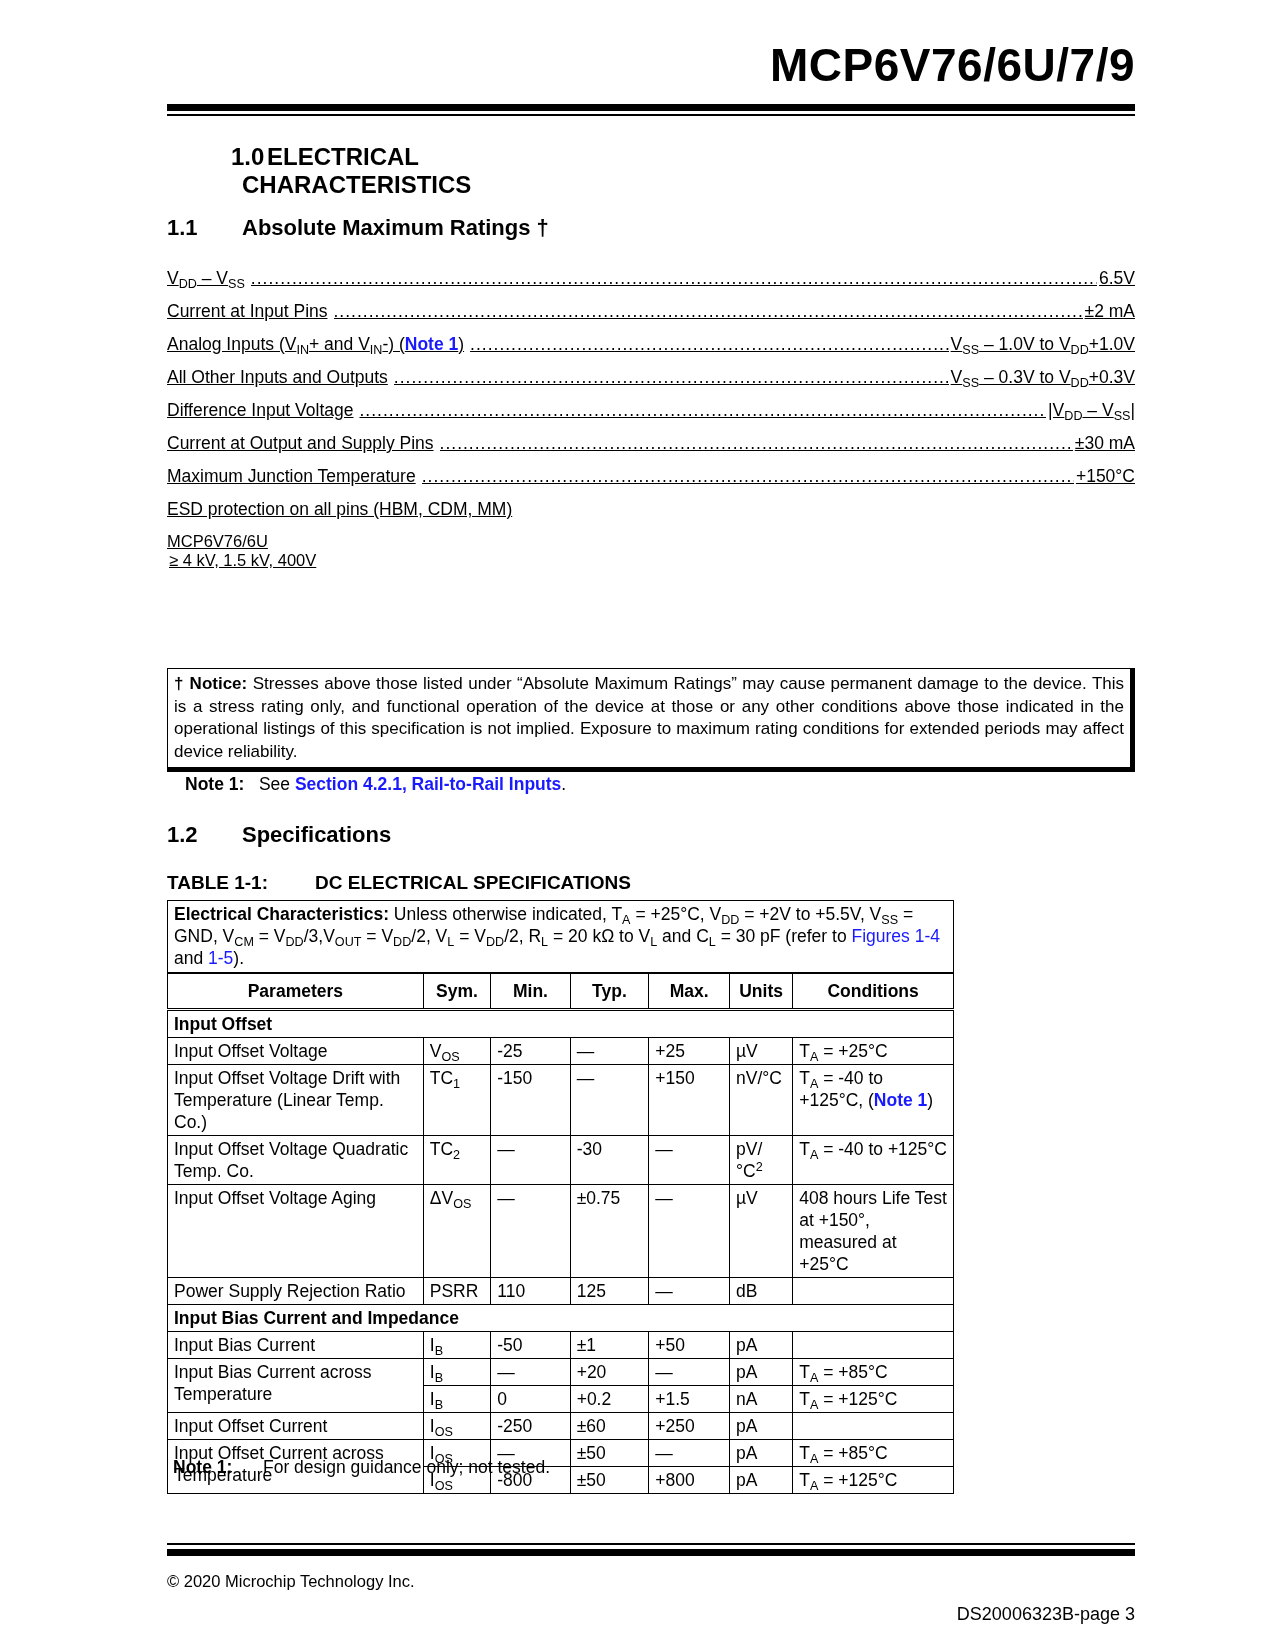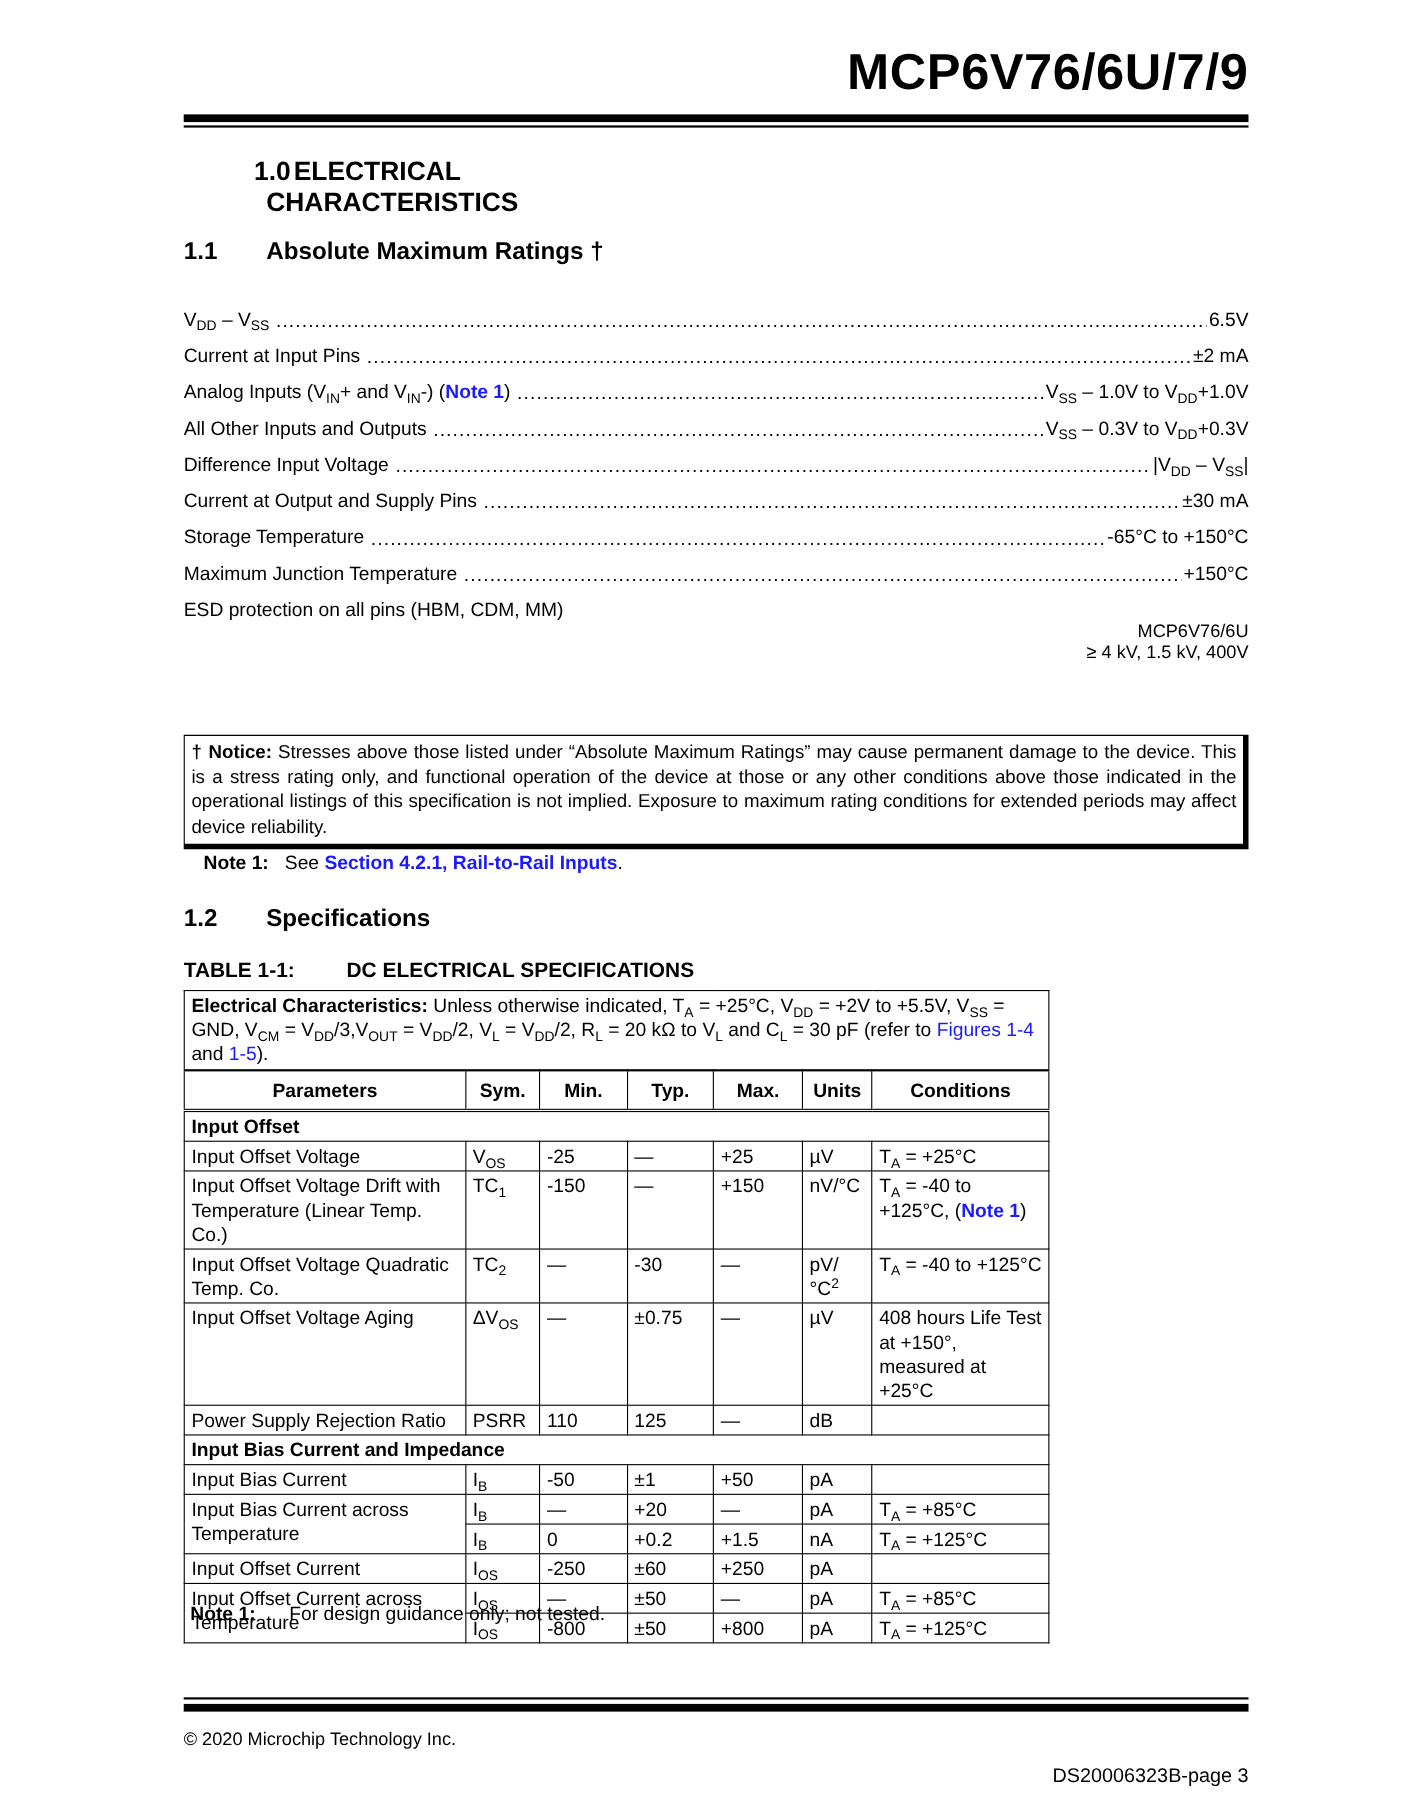--- a/index.html
+++ b/index.html
@@ -12,21 +12,21 @@
 
   .h1 { position: absolute; left: 0; top: 143px; font-size: 24px; font-weight: bold; line-height: 28px; }
   .h1 .num { position: absolute; left: 16px; top: 0; margin-left: 48px; }
   .h1 .t1 { position: absolute; left: 100px; top: 0; white-space: nowrap; }
   .h1 .t2 { position: absolute; left: 75px; top: 28px; white-space: nowrap; }
 
   .h2 { position: absolute; left: 0; font-size: 22px; font-weight: bold; white-space: nowrap; }
   .h2 .num { display: inline-block; width: 75px; }
 
   .ratings { position: absolute; left: 0; top: 268px; width: 968px; font-size: 17.5px; }
-  .rating-row { position: relative; height: 33px; display: flex; align-items: flex-end; white-space: nowrap; }
+  .rating-row { position: relative; height: 33px; display: flex; align-items: flex-start; white-space: nowrap; text-decoration: underline; }
   .rating-row .lbl { flex: 0 0 auto; padding-right: 6px; }
   .rating-row .dots { flex: 1 1 auto; overflow: hidden; height: 20px; }
   .rating-row .dots::before { content: "................................................................................................................................................................................................................................................"; letter-spacing: 1px; }
   .rating-row .val { flex: 0 0 auto; padding-left: 2px; }
   .rating-row.small { font-size: 16.5px; height: 31px; flex-direction: column; }
   sub { font-size: 0.72em; vertical-align: -0.35em; line-height: 0; }
   sup { font-size: 0.72em; vertical-align: 0.45em; line-height: 0; }
   .blue { color: #1a1aff; font-weight: bold; }
   .blue-plain { color: #1a1aff; }
 
@@ -102,25 +102,20 @@
       </div>
       <div class="rating-row">
         <span class="lbl">Difference Input Voltage</span>
         <span class="dots"></span>
         <span class="val">|V<sub>DD</sub> – V<sub>SS</sub>|</span>
       </div>
       <div class="rating-row">
         <span class="lbl">Current at Output and Supply Pins</span>
         <span class="dots"></span>
         <span class="val">±30 mA</span>
-      </div>
-      <div class="rating-row">
-        <span class="lbl">Storage Temperature</span>
-        <span class="dots"></span>
-        <span class="val">-65°C to +150°C</span>
       </div>
       <div class="rating-row">
         <span class="lbl">Maximum Junction Temperature</span>
         <span class="dots"></span>
         <span class="val">+150°C</span>
       </div>
       <div class="rating-row heading-only">
         <span class="lbl">ESD protection on all pins (HBM, CDM, MM)</span>
       </div>
       <div class="rating-row small">

